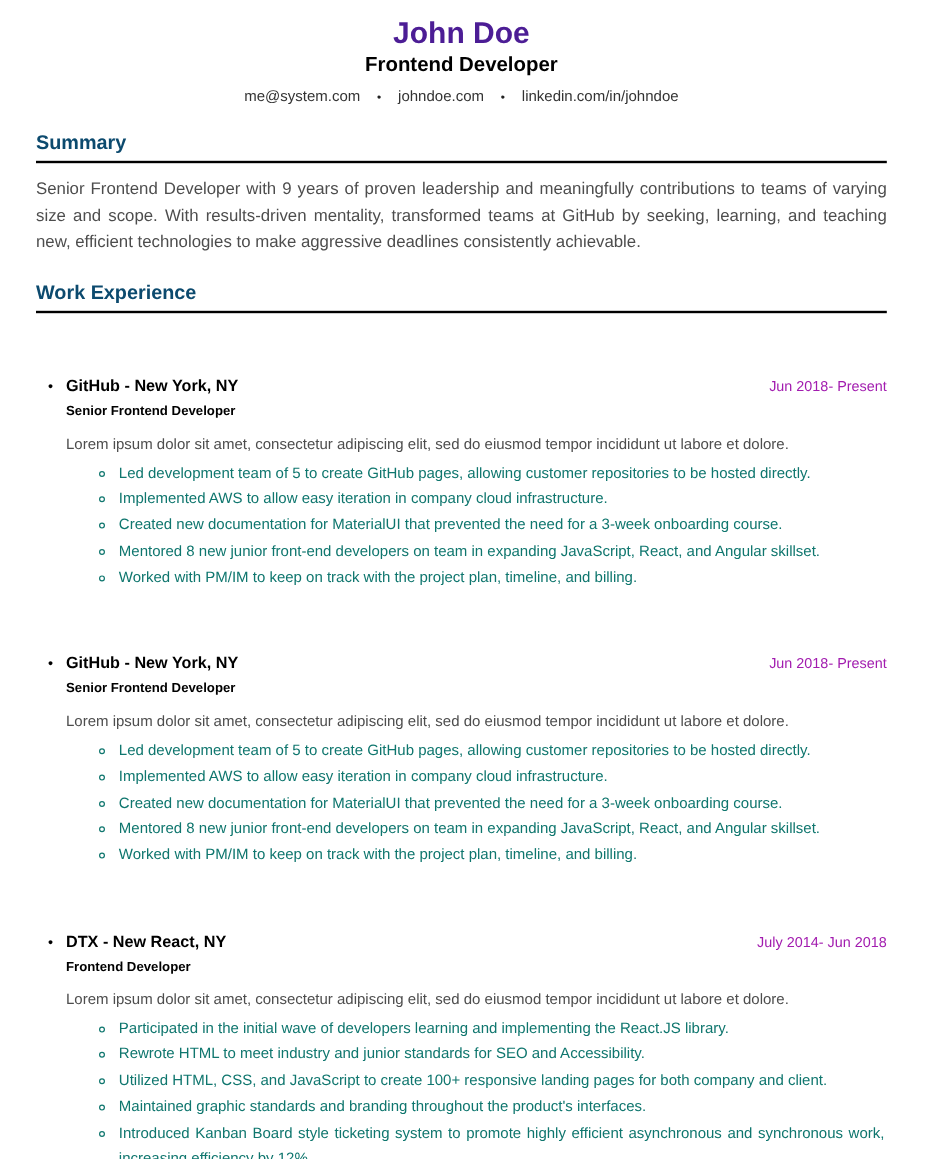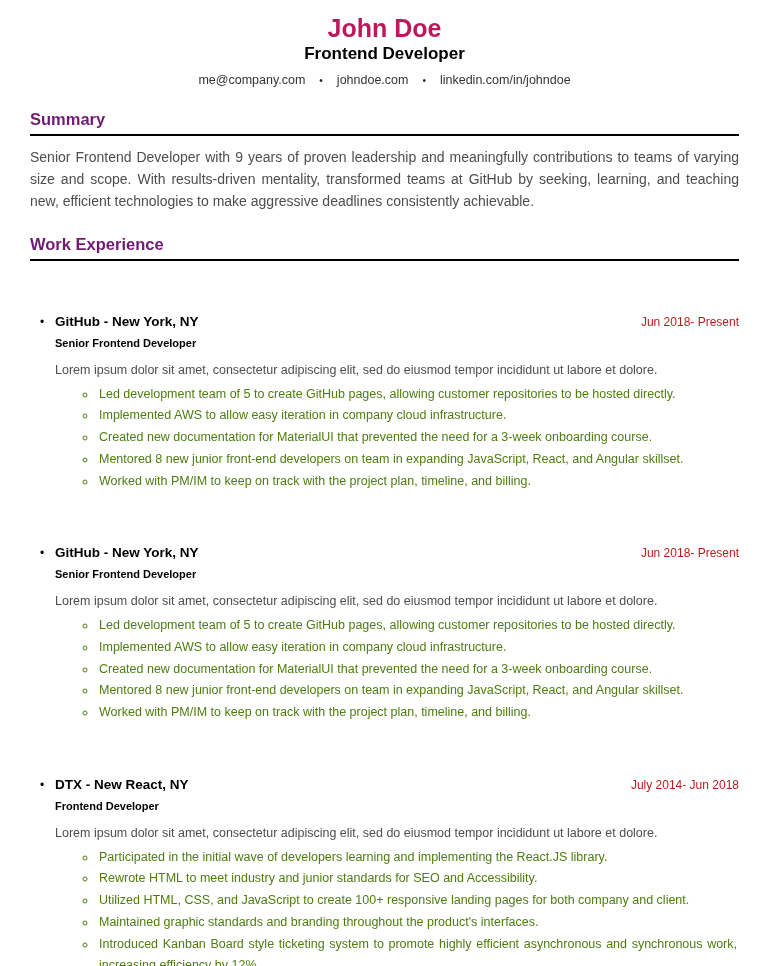--- a/index.html
+++ b/index.html
@@ -15,21 +15,21 @@
     margin: 0 auto;
     background: #ffffff;
     padding: 14px 32px 18px 30px;
   }
 
   
   .header { text-align: center; }
   .name {
     font-size: 25px;
     font-weight: bold;
-    color: #be185d;
+    color: #4c1d95;
     line-height: 1.15;
   }
   .title {
     font-size: 17px;
     font-weight: bold;
     color: #000000;
     margin-top: 1px;
   }
   .contacts {
     margin-top: 9px;
@@ -44,21 +44,21 @@
     content: "\2022";
     font-size: 10px;
     color: #222222;
   }
 
   
   .sec { margin-top: 23px; }
   .sec-h {
     font-size: 16.5px;
     font-weight: bold;
-    color: #701a75;
+    color: #0c4a6e;
     padding-bottom: 5px;
     border-bottom: 2.5px solid #000000;
   }
 
   
   .summary-text {
     margin-top: 10px;
     font-size: 14px;
     line-height: 22px;
     text-align: justify;
@@ -80,21 +80,21 @@
   }
   .entry-marker::before { content: "\2022"; font-size: 12px; }
   .company {
     font-size: 13.5px;
     font-weight: bold;
     color: #000000;
   }
   .dates {
     margin-left: auto;
     font-size: 12px;
-    color: #b91c1c;
+    color: #a21caf;
     white-space: nowrap;
     margin-top: 36px;
   }
   .role {
     font-size: 11px;
     font-weight: bold;
     color: #000000;
     margin-left: 25px;
     line-height: 20px;
   }
@@ -104,36 +104,36 @@
     margin: 7px 0 3px 25px;
     line-height: 21px;
   }
   ul.bullets {
     list-style: circle outside;
     margin-left: 67px;
     margin-right: 2px;
   }
   ul.bullets li {
     font-size: 12.5px;
-    color: #4d7c0f;
+    color: #0f766e;
     line-height: 21.7px;
     padding-left: 2px;
     text-align: justify;
   }
 </style>
 </head>
 <body>
 
 <div class="page">
 
   <header class="header">
     <div class="name">John Doe</div>
     <div class="title">Frontend Developer</div>
     <div class="contacts">
-      <span>me@company.com</span>
+      <span>me@system.com</span>
       <span class="sep"></span>
       <span>johndoe.com</span>
       <span class="sep"></span>
       <span>linkedin.com/in/johndoe</span>
     </div>
   </header>
 
   <section class="sec">
     <h3 class="sec-h">Summary</h3>
     <p class="summary-text">Senior Frontend Developer with 9 years of proven leadership and meaningfully contributions to teams of varying size and scope. With results-driven mentality, transformed teams at GitHub by seeking, learning, and teaching new, efficient technologies to make aggressive deadlines consistently achievable.</p>

